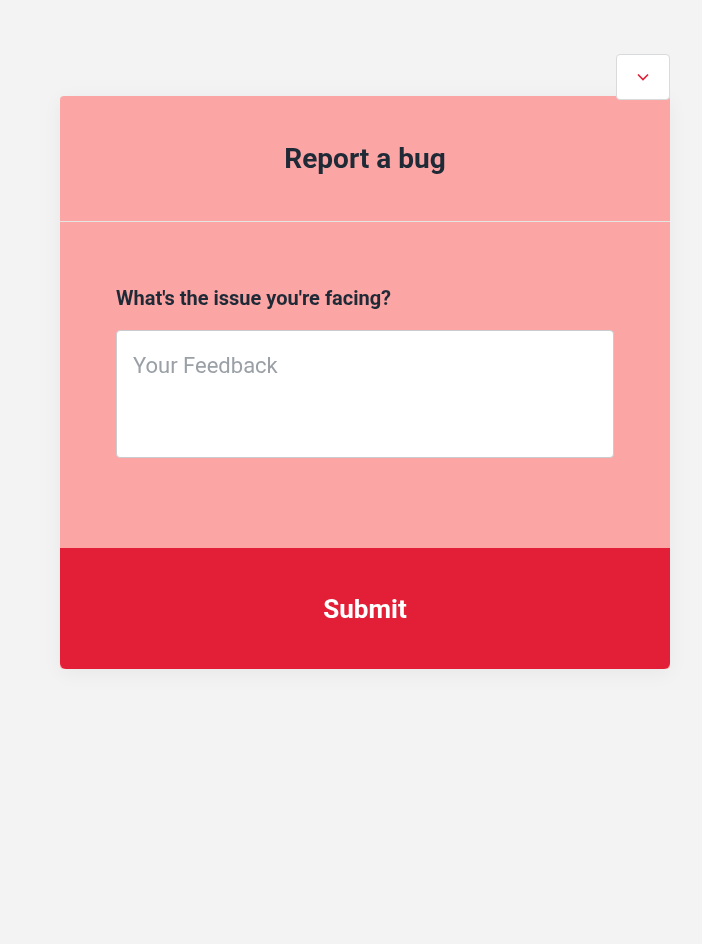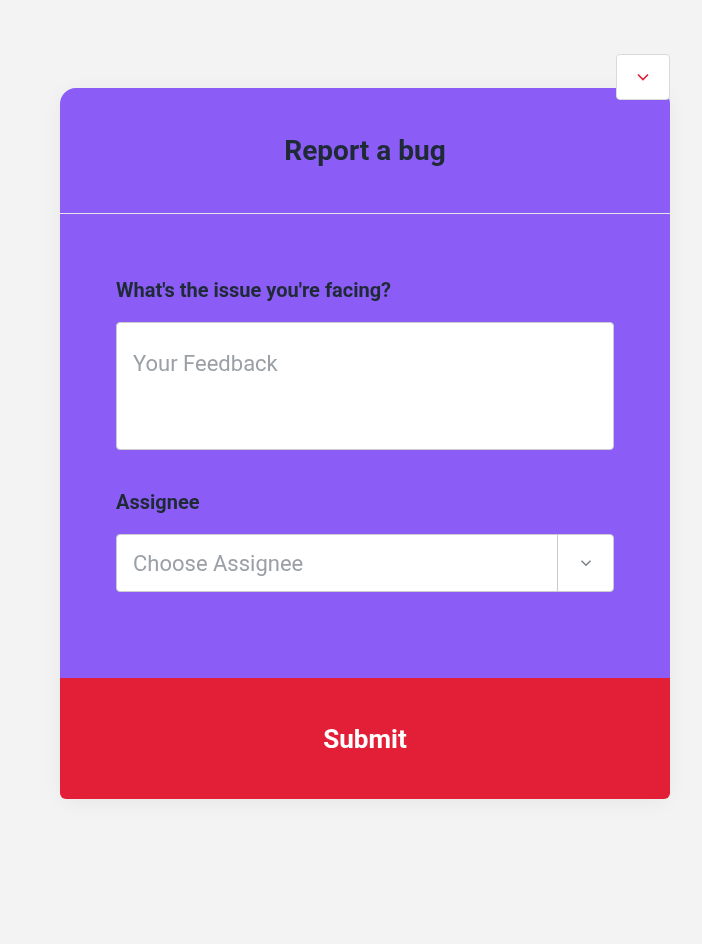--- a/index.html
+++ b/index.html
@@ -34,25 +34,25 @@
     }
     .toggle-btn svg {
       width: 20px;
       height: 20px;
       stroke: #e21f36;
       stroke-width: 2;
       fill: none;
     }
     .card {
       position: absolute;
-      top: 88px;
+      top: 96px;
       left: 60px;
       right: 32px;
-      background: #8b5cf6;
-      border-radius: 16px;
+      background: #fca5a5;
+      border-radius: 4px;
       box-shadow: 0 4px 20px rgba(0,0,0,0.05);
     }
     .card-header {
       padding: 46px 20px 46px;
       text-align: center;
       border-bottom: 1px solid #e5e5e5;
     }
     .card-title {
       font-size: 28px;
       font-weight: 700;
@@ -72,21 +72,21 @@
       font-size: 20px;
       font-weight: 700;
       color: #1f2a37;
       margin-bottom: 20px;
     }
     .textarea {
       width: 100%;
       height: 128px;
       border: 1px solid #c9cbce;
       border-radius: 4px;
-      padding: 28px 16px;
+      padding: 22px 16px;
       font-size: 22px;
       font-family: inherit;
       color: #1f2a37;
       resize: none;
     }
     .textarea::placeholder {
       color: #9aa0a6;
     }
     .select-wrap {
       position: relative;
@@ -149,31 +149,20 @@
     <h1 class="card-title">Report a bug</h1>
   </div>
 
   <div class="card-body">
 
     <div class="form-group">
       <label class="label">What's the issue you're facing?</label>
       <textarea class="textarea" placeholder="Your Feedback" style=""></textarea>
     </div>
 
-    <div class="form-group">
-      <label class="label">Assignee</label>
-      <div class="select-wrap">
-        <div class="select-value">Choose Assignee</div>
-        <div class="select-arrow">
-          <svg viewBox="0 0 24 24">
-            <polyline points="6 9 12 15 18 9"></polyline>
-          </svg>
-        </div>
-      </div>
-    </div>
 
     <div class="form-group">
     </div>
 
   </div>
 
   <button class="submit-btn">Submit</button>
 </div>
 
 </body></html>

